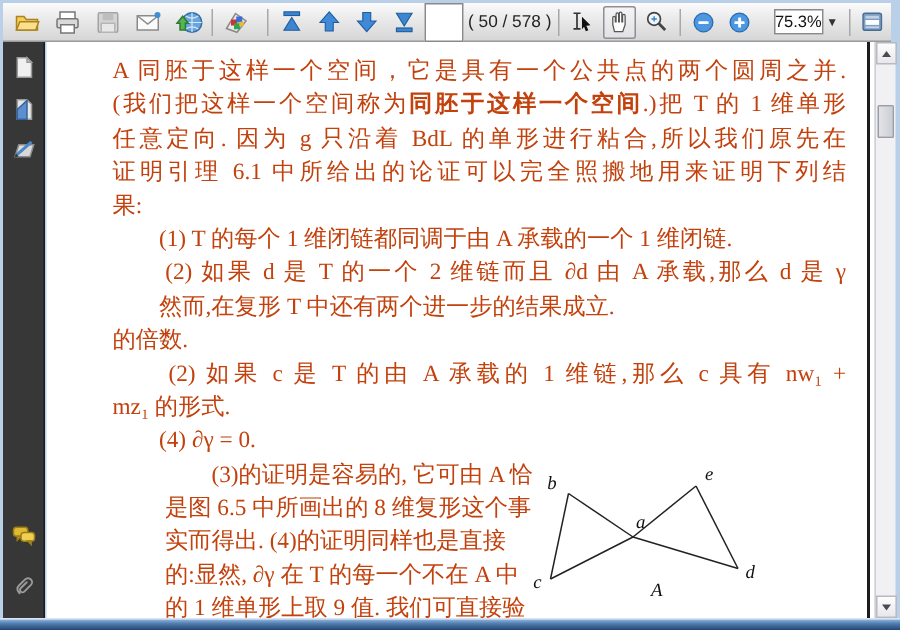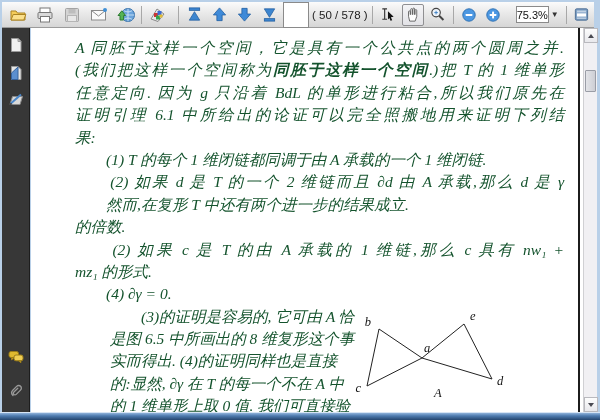--- a/index.html
+++ b/index.html
@@ -24,21 +24,21 @@
   
   .sidebar { position:absolute; left:2px; top:28px; width:28px; height:384px;
     background:#373737; border-right:1px solid #1d1d1d; }
   .sb { position:absolute; left:5px; width:18px; height:18px; }
 
   
   .viewport { position:absolute; left:31px; top:28px; width:552px; height:384px; background:#ffffff; overflow:hidden; }
   .page-edge { position:absolute; right:3px; top:0; width:2px; height:100%; background:#1c1c1c; }
 
   .textcol { position:absolute; left:44px; top:9px; width:489px;
-    font-family:"Liberation Serif","DejaVu Serif",serif; font-size:15.5px; color:#14532d;font-style:italic; }
+    font-family:"Liberation Serif","DejaVu Serif",serif; font-size:15.5px; color:#c2410c; }
   .line { height:22.4px; line-height:22.4px; white-space:pre; overflow:visible; }
   .line.j { text-align:justify; text-align-last:justify; white-space:normal; }
   .line.half { width:272px;margin-left:35px; }
   .bseg { font-weight:bold; }
 
   .figure { position:absolute; left:313px; top:270px; width:172px; height:108px; }
 
   
   .scrollbar { position:absolute; left:583px; top:28px; width:14px; height:384px;
     background:#f1f0f3; border-left:1px solid #d0d0d3; }
@@ -226,21 +226,21 @@
     <div class="line j">　　(2) 如果 d 是 T 的一个 2 维链而且 ∂d 由 A 承载,那么 d 是 γ</div>
     <div class="line">　　然而,在复形 T 中还有两个进一步的结果成立.</div>
     <div class="line">的倍数.</div>
     <div class="line j">　　(2) 如果 c 是 T 的由 A 承载的 1 维链,那么 c 具有 nw₁ +</div>
     <div class="line">mz₁ 的形式.</div>
     <div class="line">　　(4) ∂γ = 0.</div>
     <div class="line half">　　(3)的证明是容易的, 它可由 A 恰</div>
     <div class="line half">是图 6.5 中所画出的 8 维复形这个事</div>
     <div class="line half">实而得出. (4)的证明同样也是直接</div>
     <div class="line half">的:显然, ∂γ 在 T 的每一个不在 A 中</div>
-    <div class="line half">的 1 维单形上取 0 值. 我们可直接验</div>
+    <div class="line half">的 1 维单形上取 9 值. 我们可直接验</div>
   </div>
 
   <div class="figure">
     <svg width="172" height="108" viewBox="0 0 172 108">
       <g stroke="#222" stroke-width="1" fill="none">
         <path d="M35 31 L23 88"></path>
         <path d="M35 31 L78 60"></path>
         <path d="M23 88 L78 60"></path>
         <path d="M78 60 L120 26"></path>
         <path d="M78 60 L148 81"></path>

